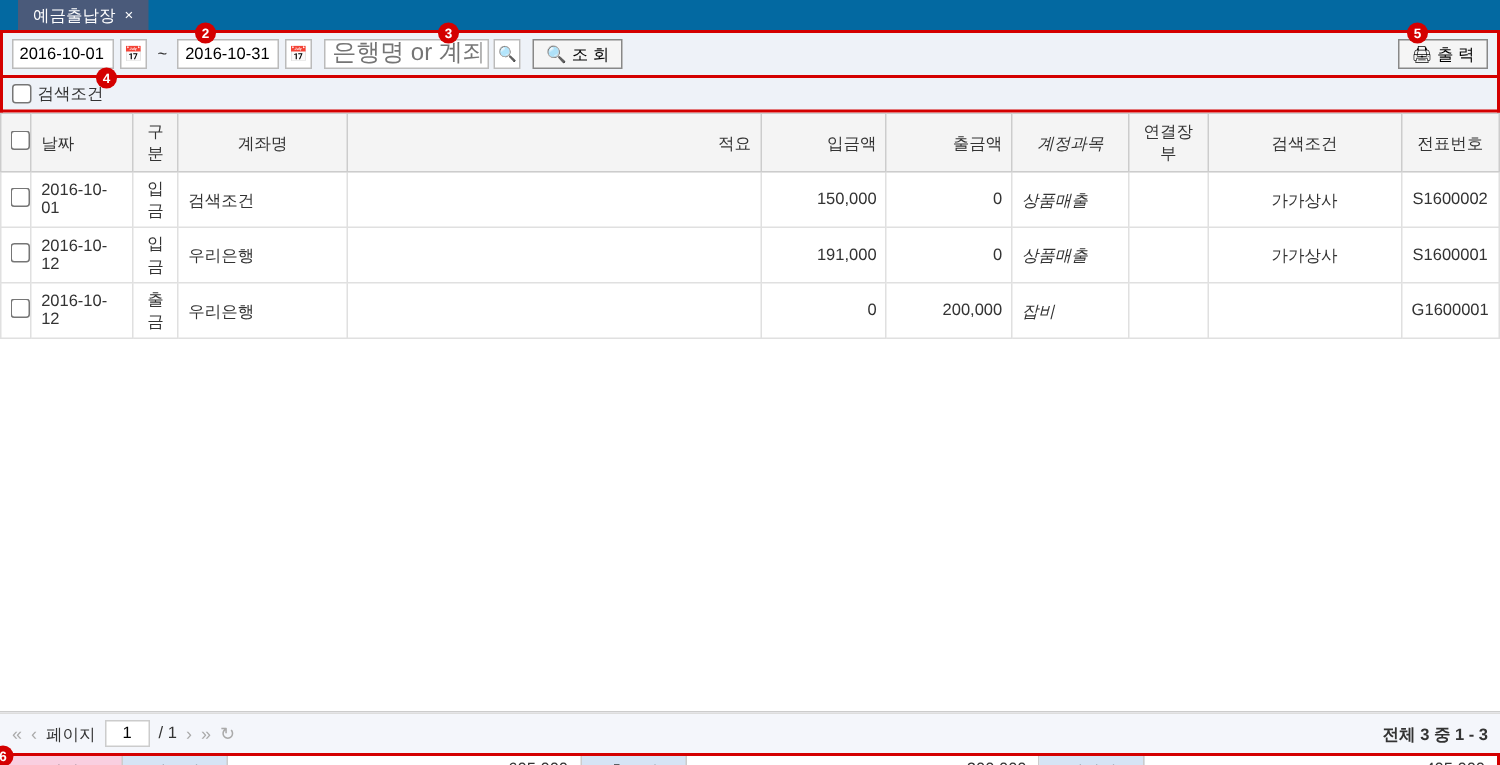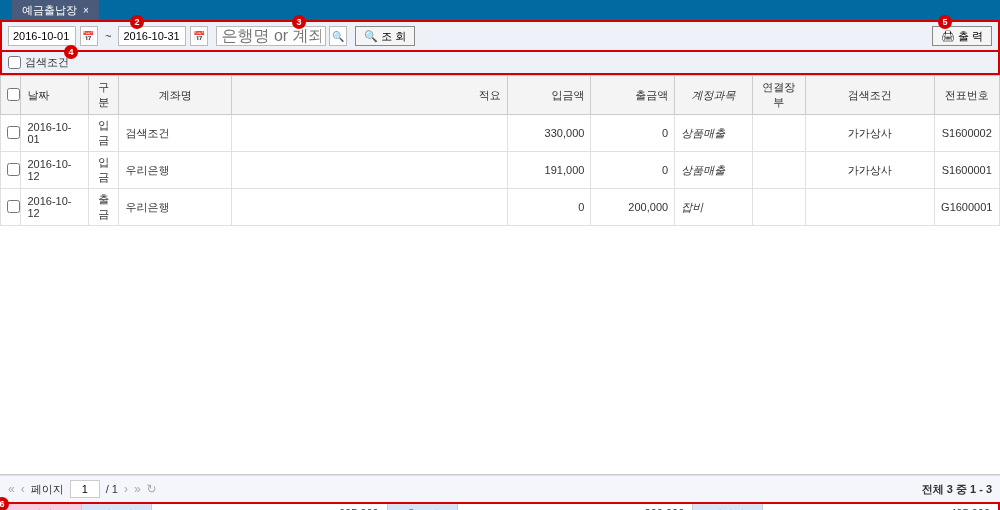--- a/index.html
+++ b/index.html
@@ -112,21 +112,21 @@
         <th class="col-slip">전표번호</th>
       </tr>
     </thead>
     <tbody id="tbody">
         <tr>
           <td class="col-chk"><input type="checkbox" style=""></td>
           <td class="col-date">2016-10-01</td>
           <td class="col-type">입금</td>
           <td class="col-acct">검색조건</td>
           <td class="col-desc"></td>
-          <td class="col-in">330,000</td>
+          <td class="col-in">150,000</td>
           <td class="col-out">0</td>
           <td class="col-cat">상품매출</td>
           <td class="col-link"></td>
           <td class="col-vendor">가가상사</td>
           <td class="col-slip">S1600002</td>
         </tr>
         <tr>
           <td class="col-chk"><input type="checkbox" style=""></td>
           <td class="col-date">2016-10-12</td>
           <td class="col-type">입금</td>

